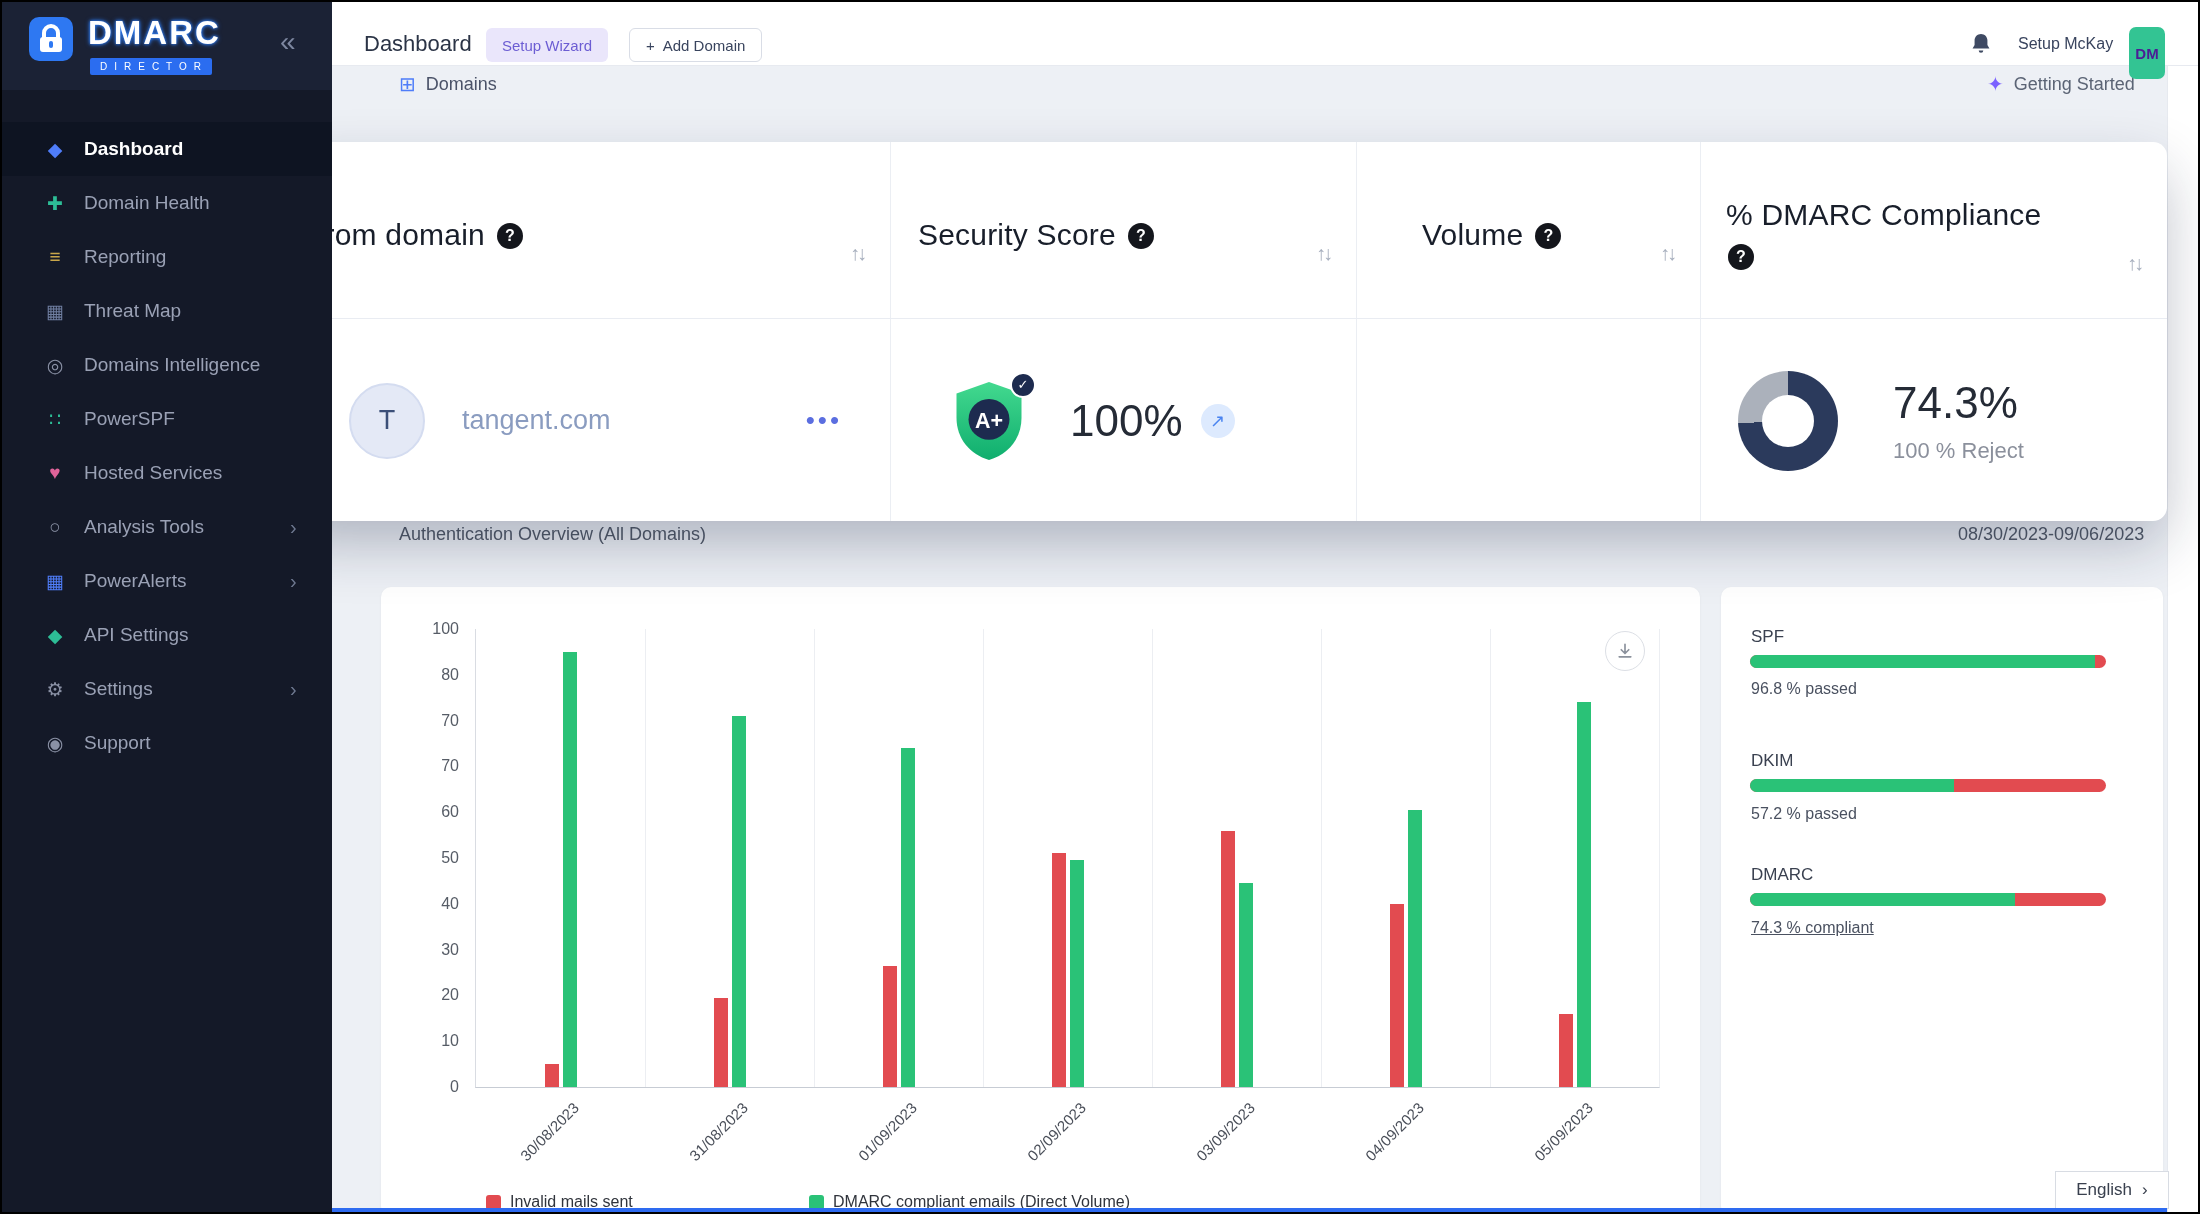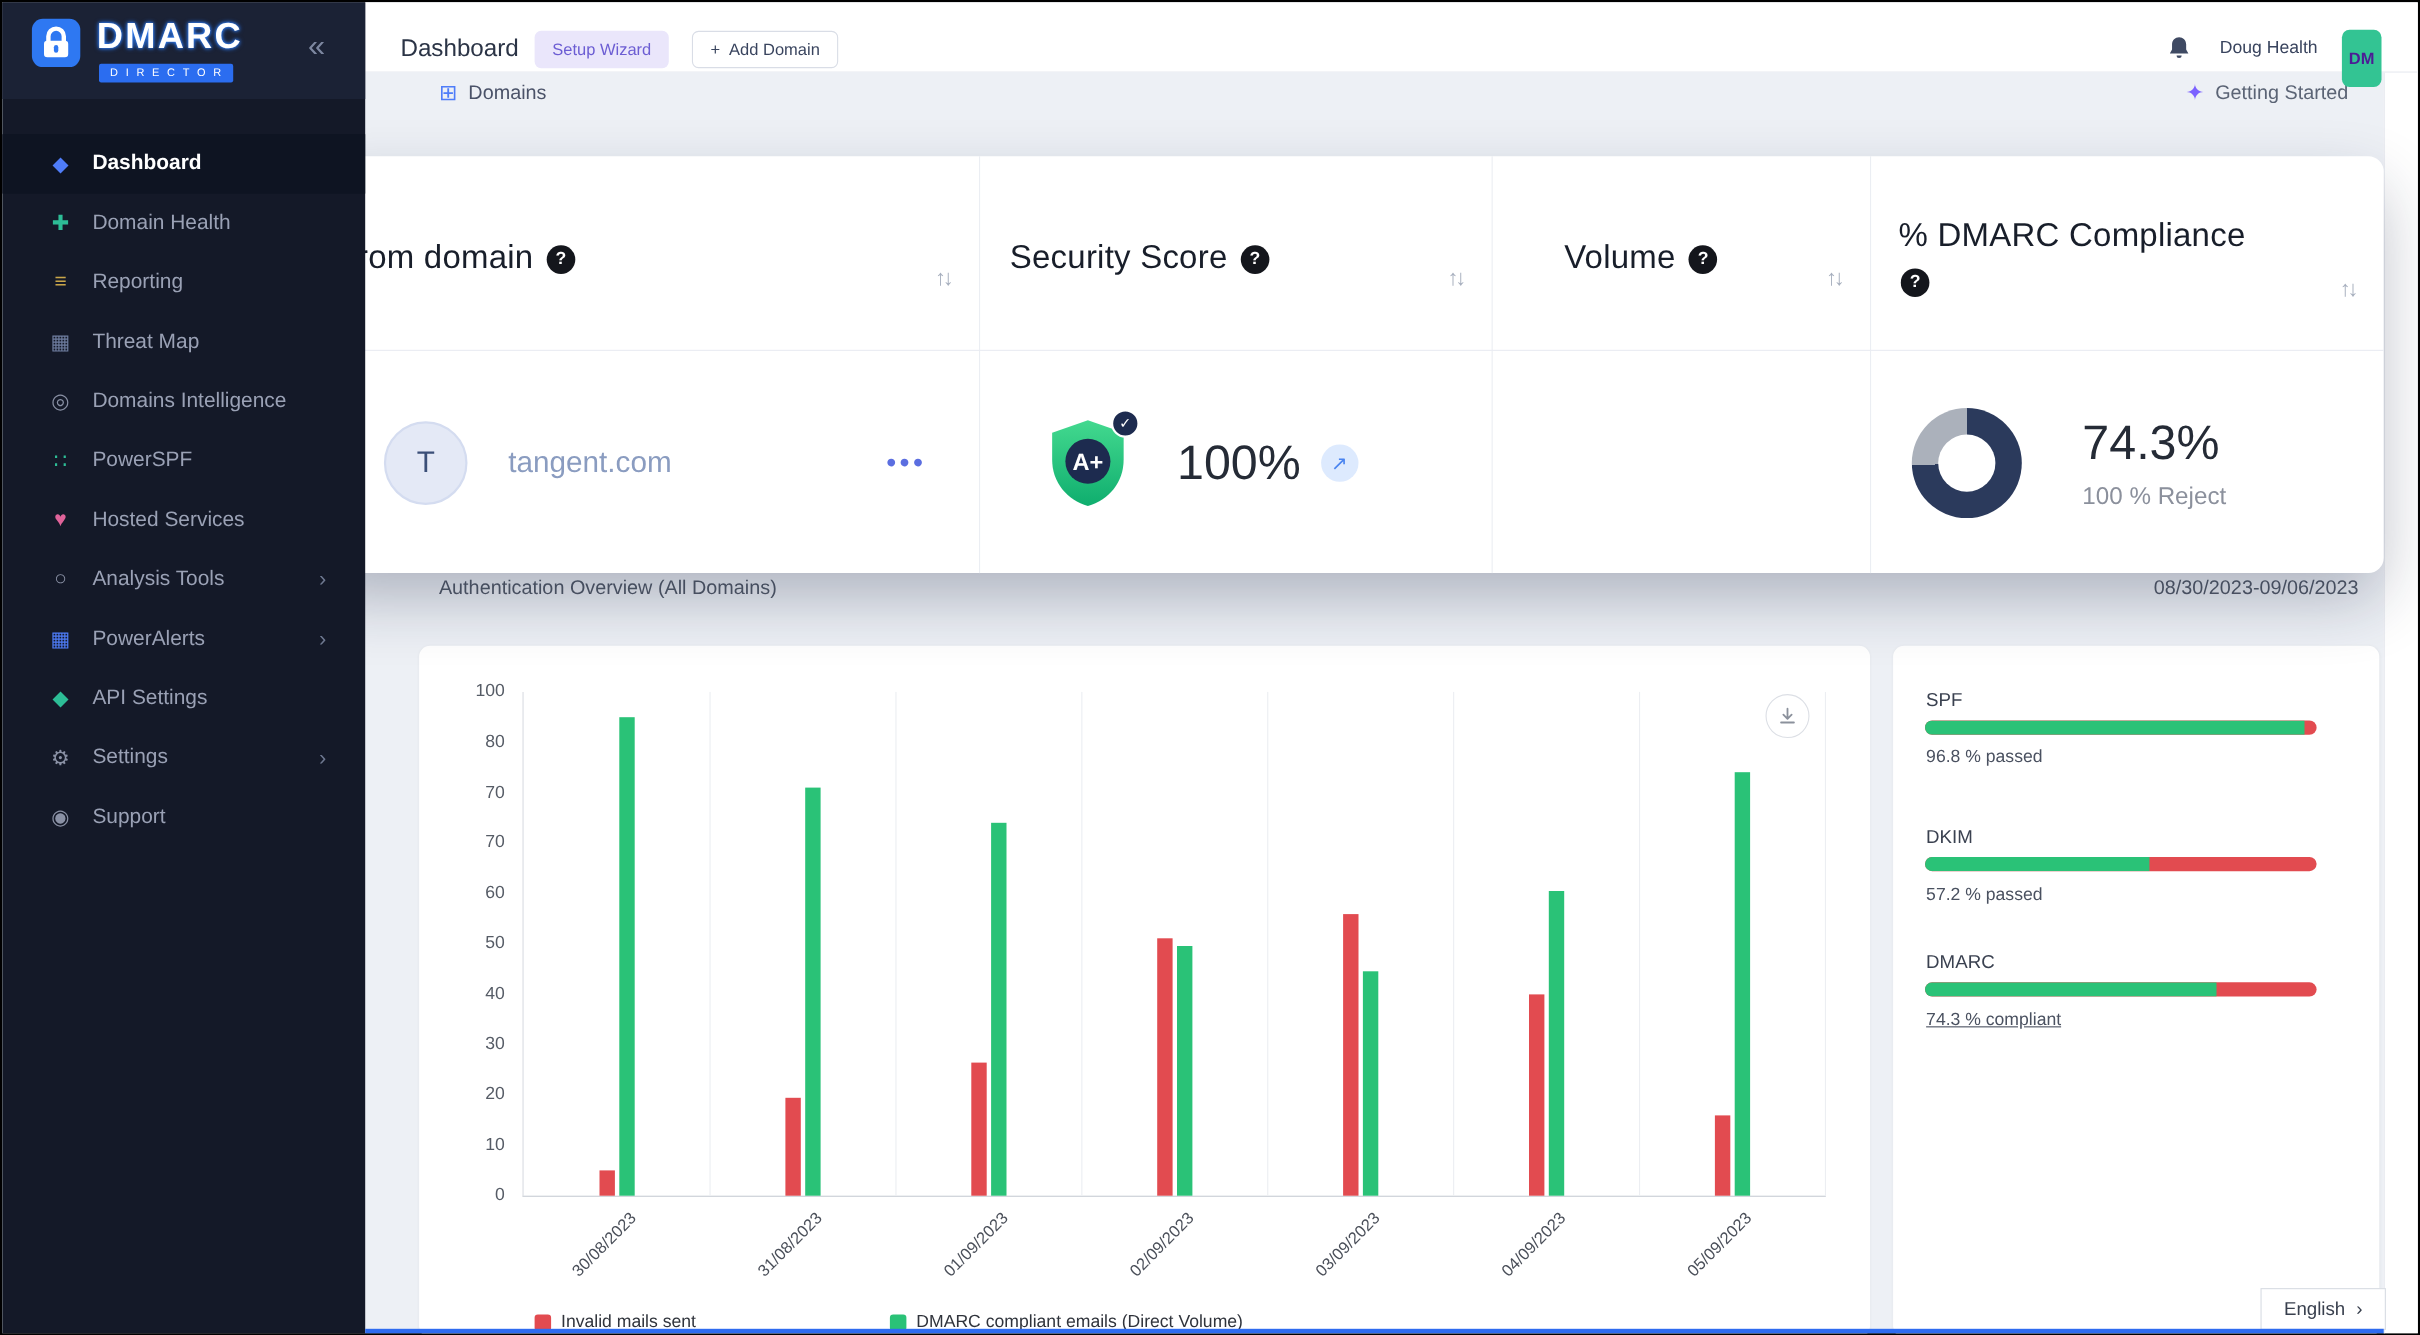--- a/index.html
+++ b/index.html
@@ -189,21 +189,21 @@
     <span id="page-title">Dashboard</span>
     <button class="tb-btn" id="setup-wizard">Setup Wizard</button>
     <button class="tb-btn" id="add-domain">
         <span class="plus">+</span>
         <span>Add Domain</span>
       </button>
     <svg id="bell" width="22" height="24" viewBox="0 0 24 26">
       <path d="M12 2 C8.1 2 5 5.1 5 9 v5 l-2.2 4 h18.4 L19 14 V9 c0-3.9-3.1-7-7-7 Z" fill="#3f4a63"></path>
       <path d="M9.5 20 a2.5 2.5 0 0 0 5 0 Z" fill="#3f4a63"></path>
     </svg>
-    <span id="user-name">Doug Health</span>
+    <span id="user-name">Setup McKay</span>
     <span id="user-avatar">DM</span>
   </header>
 
   <div id="gutter"></div>
 
   <div class="mini-head" id="domains-head">
     <span class="ic" style="color:#4f7df9;font-size:20px;">⊞</span>
     <span>Domains</span>
   </div>
   <div class="mini-head" id="getting-started">

